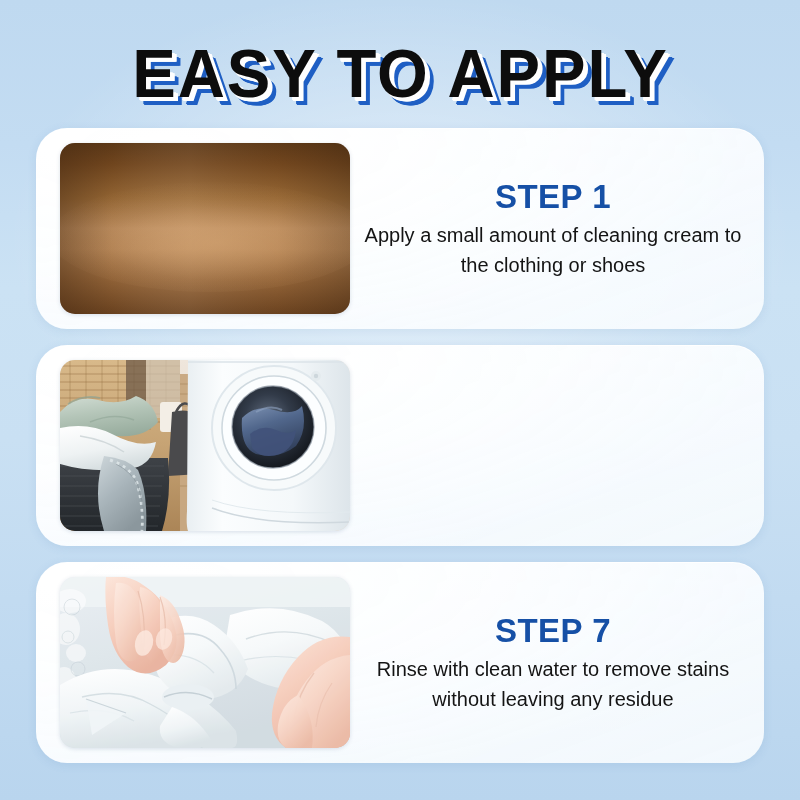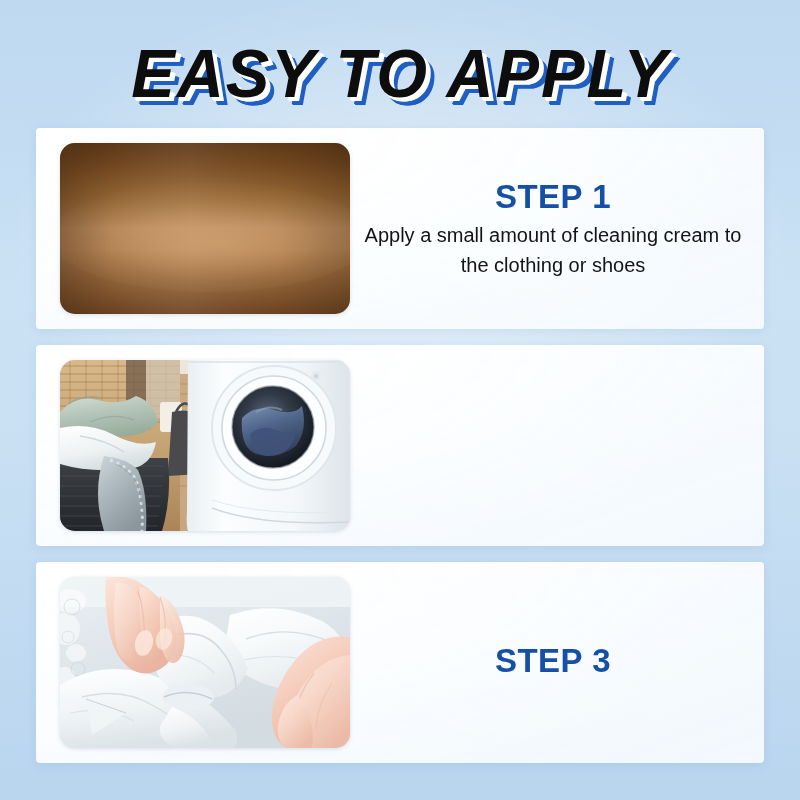--- a/index.html
+++ b/index.html
@@ -33,21 +33,20 @@
     justify-content:center;
   }
 
   .title-wrap {
     position:relative;
     height:72px;
     display:flex;
     align-items:center;
     justify-content:flex-end;
     margin-top:18px;
-    font-style:italic;
   }
 
   .title {
     font-family:"Liberation Sans", sans-serif;
     font-weight:bold;
     font-size:68px;
     line-height:68px;
     letter-spacing:2px;
     color:#0d0d0d;
     transform:scaleX(0.96);
@@ -65,21 +64,21 @@
   
   .cards {
     padding:0 36px;
     display:flex;
     flex-direction:column;
     gap:16px;
   }
 
   .card {
     height:201px;
-    border-radius:4px;
+    border-radius:31px;
     position:relative;
     display:flex;
     align-items:center;
     padding:15px 16px 15px 24px;
     background:
       radial-gradient(ellipse 80% 100% at 18% 10%, rgba(255,255,255,0.98) 0%, rgba(255,255,255,0.80) 55%, rgba(255,255,255,0.62) 100%),
       linear-gradient(160deg, rgba(255,255,255,0.92) 0%, rgba(242,249,254,0.86) 50%, rgba(230,243,252,0.78) 100%);
     box-shadow:
       0 2px 10px rgba(70,120,180,0.12),
       inset 0 1px 0 rgba(255,255,255,0.9);
@@ -399,17 +398,18 @@
         <path d="M290 78 q-26 2 -44 26 q-18 24 -18 50 q0 12 10 17 h52 z" fill="url(#skinG2)"></path>
         <path d="M254 96 q-16 20 -20 46" stroke="#e6b8a4" stroke-width="1.4" fill="none" opacity="0.7"></path>
         <path d="M272 106 q-14 20 -16 44" stroke="#e6b8a4" stroke-width="1.2" fill="none" opacity="0.6"></path>
 
         <path d="M238 118 q-16 8 -20 30 q-2 16 8 23 h26 q4 -30 -14 -53 z" fill="url(#skinG2)" opacity="0.96"></path>
 
         <rect width="290" height="171" fill="#ffffff" opacity="0.08"></rect>
       </svg>
     </div>
     <div class="body">
-      <div class="step-label">STEP 3</div>
+      <div class="step-label">STEP 7</div>
+      <div class="step-desc">Rinse with clean water to remove stains without leaving any residue</div>
     </div>
   </div>
 
 </div>
 
 </body></html>

